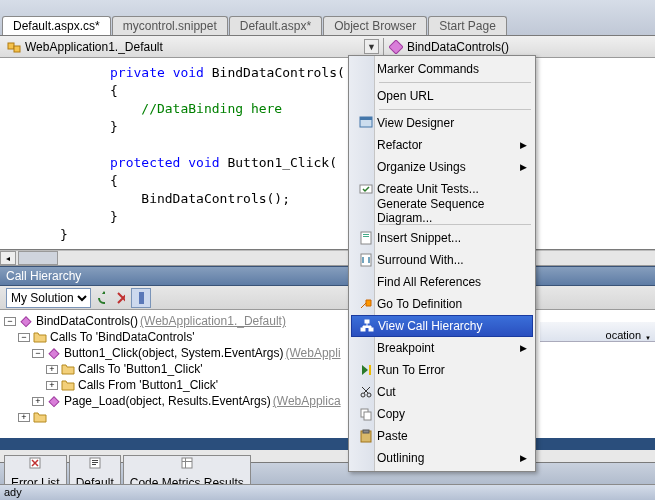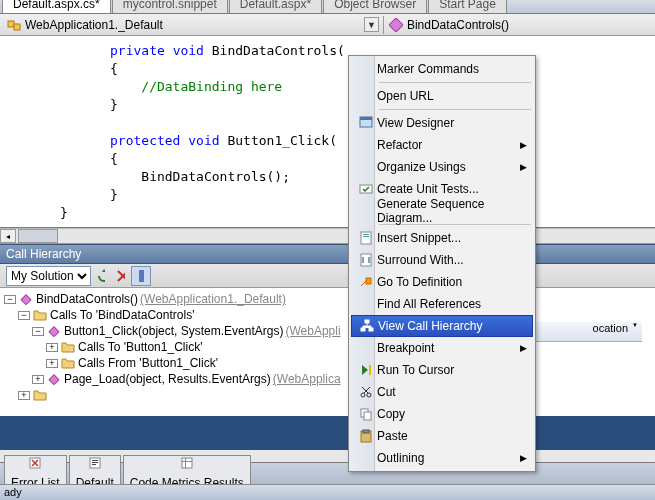--- a/index.html
+++ b/index.html
@@ -11,21 +11,21 @@
     font-size: 12px;
     background: #2a4e7c;
     overflow: hidden;
     position: relative;
   }
 
   
   .tabbar {
     background: linear-gradient(#d6dde8, #c0c8d6);
     border-bottom: 1px solid #7a7a7a;
-    height: 14px;
+    height: 36px;
     display: flex;
     align-items: flex-end;
     padding: 2px 2px 0 2px;
     gap: 0;
   }
   .tab {
     background: #e2e2e2;
     border: 1px solid #8a8a8a;
     border-bottom: none;
     border-radius: 3px 3px 0 0;
@@ -134,24 +134,24 @@
   .tree-row .dim { color:#888;text-decoration:underline; }
   .ind1 { padding-left: 14px; }
   .ind2 { padding-left: 28px; }
   .ind3 { padding-left: 42px; }
 
   .hdr-row {
     background: linear-gradient(#f3f5f9,#dde3ee);
     border-bottom:1px solid #aab;
     position:absolute;
     top:322px;
-    right:13px;
+    right:0;
     width:115px;
     height:20px;
-    display:flex;align-items:flex-start;
+    display:flex;align-items:flex-end;
     padding:0 4px;
     font-size:11px;
     gap:4px;
     justify-content:flex-end;
   }
 
   
   .bottom-tabs {
     background: linear-gradient(#c9d1de,#b1bccd);
     border-top:1px solid #7a7a7a;
@@ -469,30 +469,30 @@
     <div class="row">
       <span class="ic">
         <svg width="14" height="14">
           <rect x="2" y="1" width="10" height="12" fill="#fff" stroke="#888"></rect>
           <path d="M4 4 L4 10 M10 4 L10 10" stroke="#48a" stroke-width="1.5"></path>
         </svg>
       </span>
       <span class="lbl">Surround With...</span>
     </div>
     <div class="row">
+      <span class="ic"></span>
+      <span class="lbl">Find All References</span>
+    </div>
+    <div class="row">
       <span class="ic">
         <svg width="14" height="14">
           <path d="M2 11 L7 6 L7 9 L12 9 L12 3 L7 3 L7 6" fill="#f90" stroke="#c60"></path>
         </svg>
       </span>
       <span class="lbl">Go To Definition</span>
-    </div>
-    <div class="row">
-      <span class="ic"></span>
-      <span class="lbl">Find All References</span>
     </div>
     <div class="row sel">
       <span class="ic">
         <svg width="14" height="14">
           <rect x="5" y="1" width="4" height="3" fill="#fff" stroke="#333"></rect>
           <rect x="1" y="9" width="4" height="3" fill="#fff" stroke="#333"></rect>
           <rect x="9" y="9" width="4" height="3" fill="#fff" stroke="#333"></rect>
           <path d="M7 4 L7 7 M3 9 L3 7 L11 7 L11 9" fill="none" stroke="#333"></path>
         </svg>
       </span>
@@ -503,21 +503,21 @@
       <span class="lbl">Breakpoint</span>
       <span class="arrw">▶</span>
     </div>
     <div class="row">
       <span class="ic">
         <svg width="14" height="14">
           <path d="M3 2 L3 12 L9 7 Z" fill="#2a7a2a"></path>
           <rect x="10" y="2" width="2" height="10" fill="#eb0"></rect>
         </svg>
       </span>
-      <span class="lbl">Run To Cursor</span>
+      <span class="lbl">Run To Error</span>
     </div>
     <div class="row">
       <span class="ic">
         <svg width="14" height="14">
           <circle cx="4" cy="10" r="2" fill="none" stroke="#333"></circle>
           <circle cx="10" cy="10" r="2" fill="none" stroke="#333"></circle>
           <path d="M5 8 L11 2 M9 8 L3 2" stroke="#333"></path>
         </svg>
       </span>
       <span class="lbl">Cut</span>

